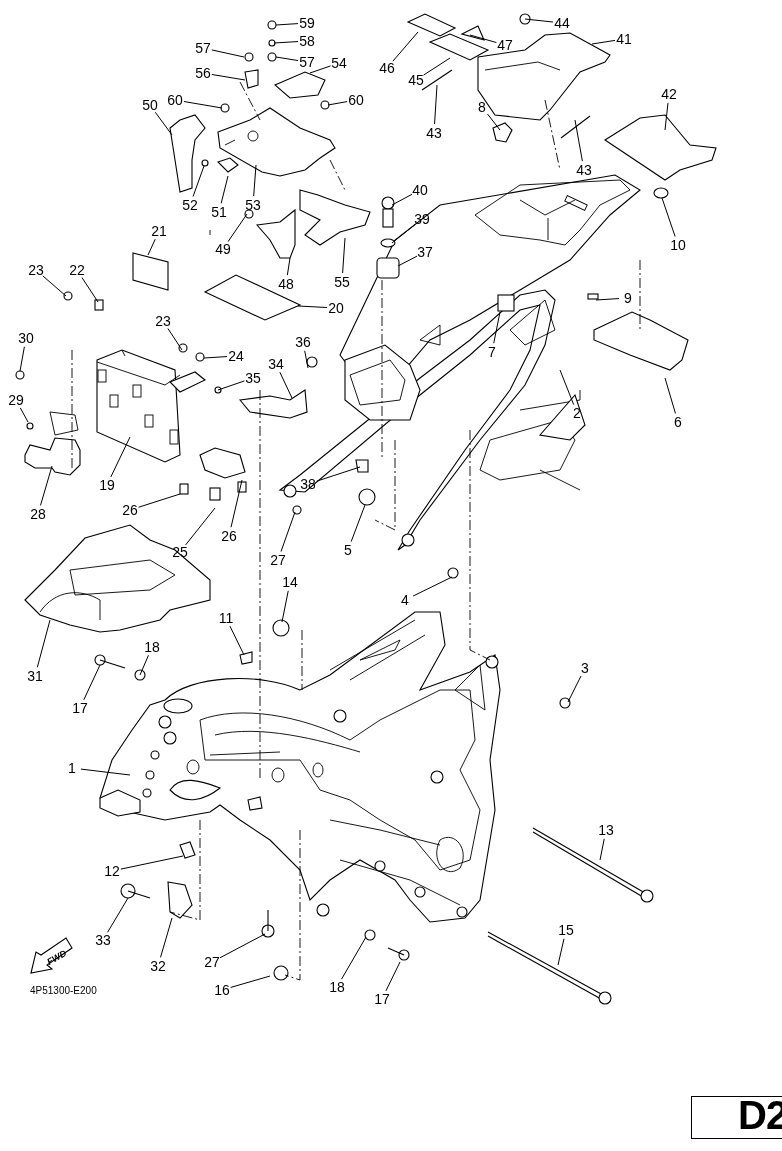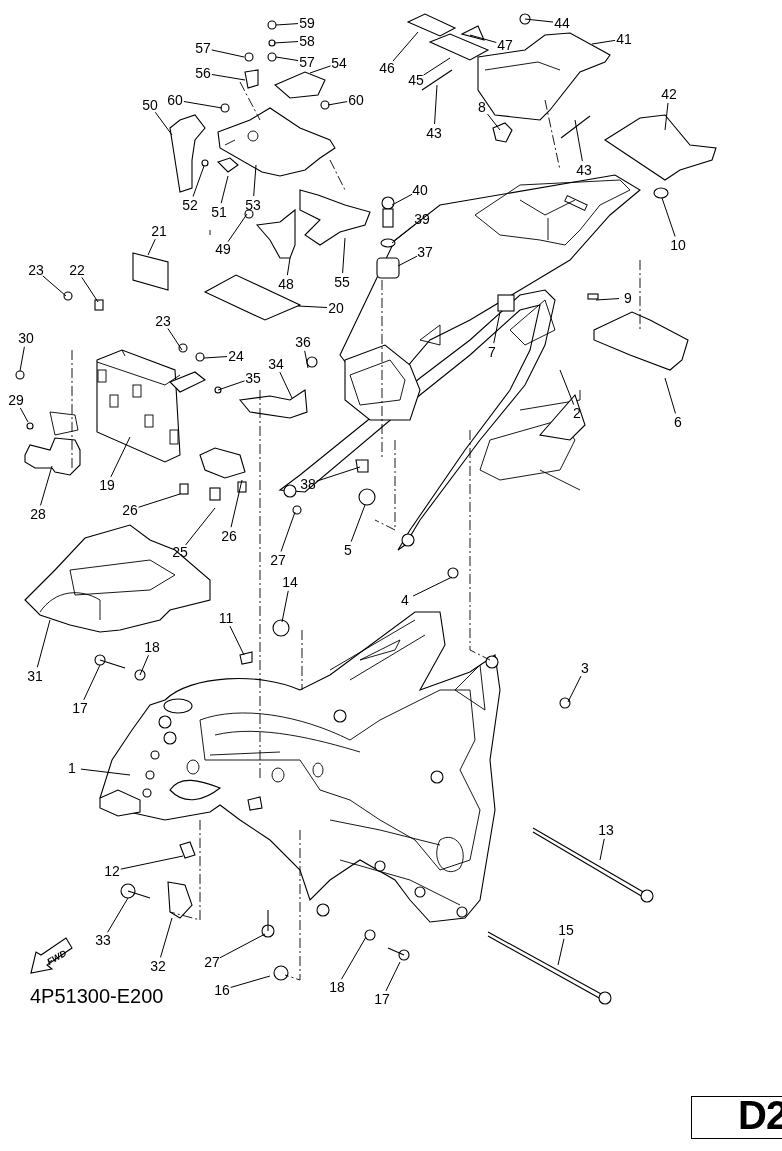--- a/index.html
+++ b/index.html
@@ -4,21 +4,21 @@
 <style>
   html, body { margin:0; padding:0; background:#ffffff; }
   body { width:782px; height:1151px; position:relative; overflow:hidden;
          font-family:"Liberation Sans", sans-serif; }
   #diagram { position:absolute; left:0; top:0; width:782px; height:1151px; }
   .callout-text { font-family:"Liberation Sans", sans-serif; font-size:14px; fill:#000; }
   .leader { stroke:#000; stroke-width:1; fill:none; }
   .part { stroke:#000; stroke-width:1.1; fill:#fff; }
   .part-thin { stroke:#000; stroke-width:0.9; fill:none; }
   .dash { stroke:#000; stroke-width:0.9; fill:none; stroke-dasharray:10 3 2 3; }
-  #diagram-code { position:absolute; left:30px; top:985px; font-size:20px; color:#000; }
+  #diagram-code { position:absolute; left:30px; top:985px; font-size:10px; color:#000; }
   #page-code-box { position:absolute; left:691px; top:1096px; width:100px; height:43px;
                    border:1.5px solid #000; box-sizing:border-box; background:#fff; }
   #page-code { position:absolute; left:738px; top:1093px; font-size:40px; font-weight:bold;
                color:#000; letter-spacing:-1px; }
 </style>
 </head>
 <body>
 
 <svg id="diagram" viewBox="0 0 782 1151" xmlns="http://www.w3.org/2000/svg">
 

